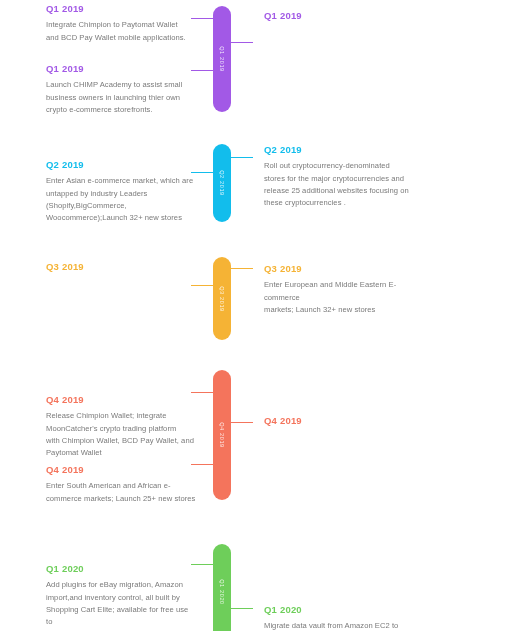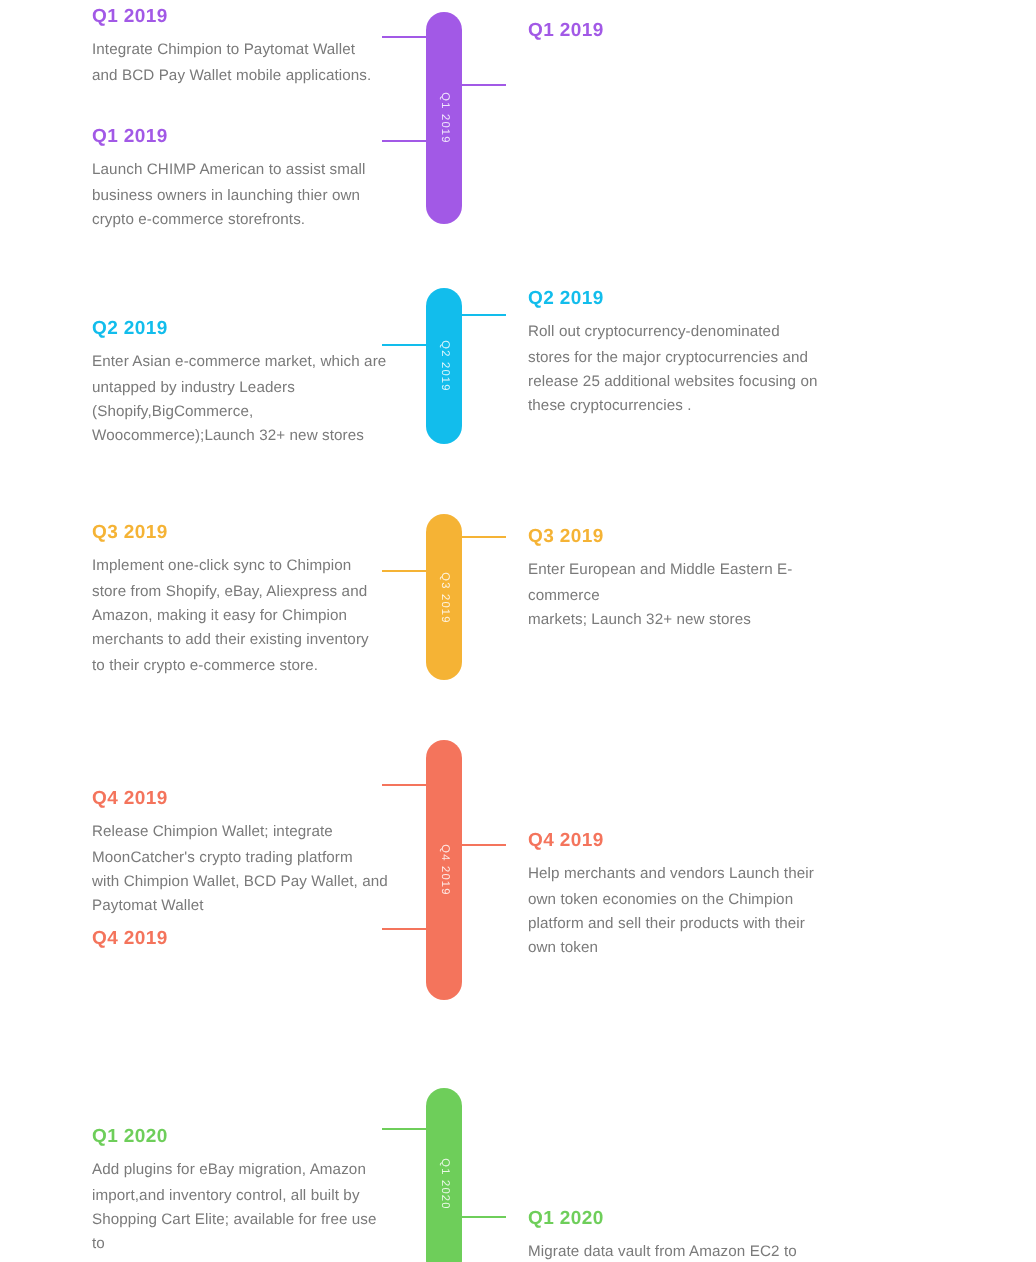--- a/index.html
+++ b/index.html
@@ -108,21 +108,21 @@
       </div>
     </div>
   <div id="entries-layer">
       <div class="block left" style="top: 4px;">
         <div class="qtitle" style="color: rgb(162, 89, 230);">Q1 2019</div>
         <div class="qbody">Integrate Chimpion to Paytomat Wallet
 and BCD Pay Wallet mobile applications.</div>
       </div>
       <div class="block left" style="top: 64px;">
         <div class="qtitle" style="color: rgb(162, 89, 230);">Q1 2019</div>
-        <div class="qbody">Launch CHIMP American to assist small
+        <div class="qbody">Launch CHIMP Academy to assist small
 business owners in launching thier own
 crypto e-commerce storefronts.</div>
       </div>
       <div class="block right" style="top: 11px;">
         <div class="qtitle" style="color: rgb(162, 89, 230);">Q1 2019</div>
       </div>
       <div class="block left" style="top: 160px;">
         <div class="qtitle" style="color: rgb(18, 189, 236);">Q2 2019</div>
         <div class="qbody">Enter Asian e-commerce market, which are
 untapped by industry Leaders
@@ -131,48 +131,41 @@
       </div>
       <div class="block right" style="top: 145px;">
         <div class="qtitle" style="color: rgb(18, 189, 236);">Q2 2019</div>
         <div class="qbody">Roll out cryptocurrency-denominated
 stores for the major cryptocurrencies and
 release 25 additional websites focusing on
 these cryptocurrencies .</div>
       </div>
       <div class="block left" style="top: 262px;">
         <div class="qtitle" style="color: rgb(245, 179, 53);">Q3 2019</div>
-        <div class="qbody">Implement one-click sync to Chimpion
-store from Shopify, eBay, Aliexpress and
-Amazon, making it easy for Chimpion
-merchants to add their existing inventory
-to their crypto e-commerce store.</div>
       </div>
       <div class="block right" style="top: 264px;">
         <div class="qtitle" style="color: rgb(245, 179, 53);">Q3 2019</div>
         <div class="qbody">Enter European and Middle Eastern E-
 commerce
 markets; Launch 32+ new stores</div>
       </div>
       <div class="block left" style="top: 395px;">
         <div class="qtitle" style="color: rgb(244, 116, 92);">Q4 2019</div>
         <div class="qbody">Release Chimpion Wallet; integrate
 MoonCatcher's crypto trading platform
 with Chimpion Wallet, BCD Pay Wallet, and
 Paytomat Wallet</div>
       </div>
       <div class="block left" style="top: 465px;">
         <div class="qtitle" style="color: rgb(244, 116, 92);">Q4 2019</div>
+        <div class="qbody">Enter South American and African e-
+commerce markets; Launch 25+ new stores</div>
       </div>
       <div class="block right" style="top: 416px;">
         <div class="qtitle" style="color: rgb(244, 116, 92);">Q4 2019</div>
-        <div class="qbody">Help merchants and vendors Launch their
-own token economies on the Chimpion
-platform and sell their products with their
-own token</div>
       </div>
       <div class="block left" style="top: 564px;">
         <div class="qtitle" style="color: rgb(110, 206, 90);">Q1 2020</div>
         <div class="qbody">Add plugins for eBay migration, Amazon
 import,and inventory control, all built by
 Shopping Cart Elite; available for free use to
 all CHIMP holders with dedicated support,
 free themes, and more</div>
       </div>
       <div class="block right" style="top: 605px;">

